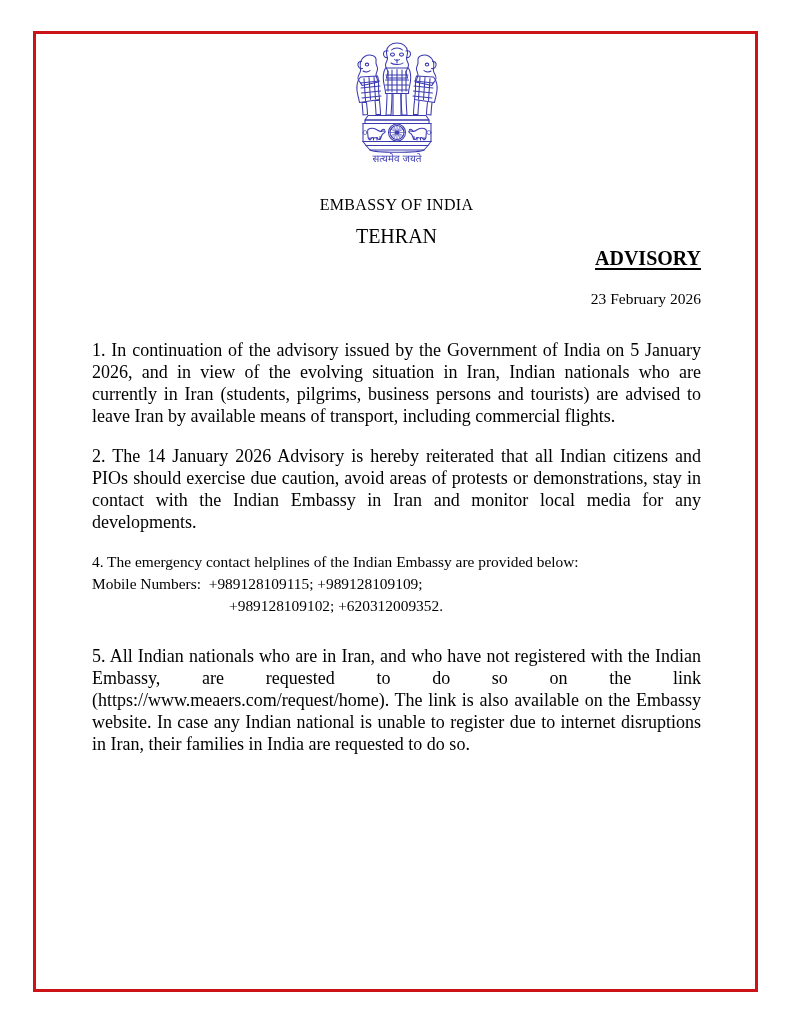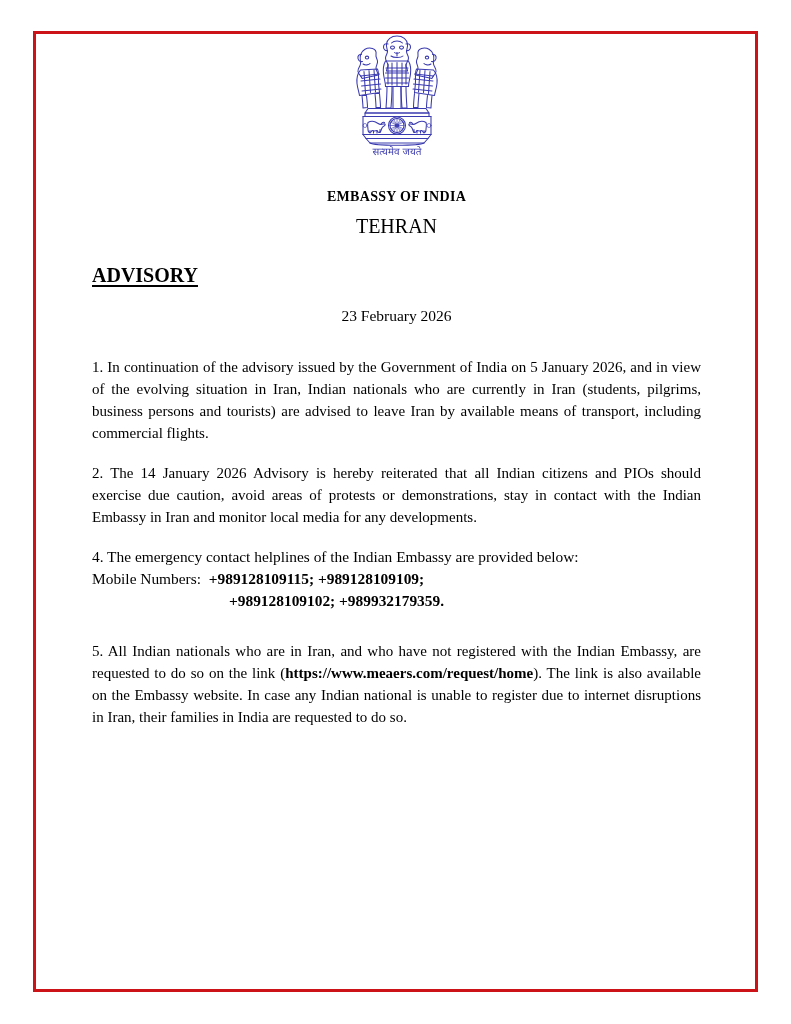--- a/index.html
+++ b/index.html
@@ -35,74 +35,74 @@
     left: 92px;
     top: 31px;
     width: 609px;
   }
 
   
   .emblem-wrap {
     width: 100%;
     display: flex;
     justify-content: center;
+    padding-top: 7px;
   }
   .emblem {
     width: 104px;
     height: 142px;
     display: block;
   }
 
   
   .org-title {
     text-align: center;
-    font-weight: bold;
-    font-size: 14px;
+    font-weight: normal;
+    font-size: 16px;
     letter-spacing: 0.3px;
     margin-top: 16px;
     line-height: 1.1;
   }
   .org-city {
     text-align: center;
     font-size: 20px;
     margin-top: 11px;
     line-height: 1.1;
   }
   .doc-title {
-    text-align: left;
+    text-align: right;
     font-weight: bold;
     font-size: 20px;
-    margin-top: 27px;
     line-height: 1.1;
   }
   .doc-title span {
     text-decoration: underline;
     text-underline-offset: 3px;
   }
   .doc-date {
-    text-align: center;
+    text-align: right;
     font-size: 15.5px;
     margin-top: 21px;
     line-height: 1.1;
   }
 
   
   .body-block {
     margin-top: 32px;
   }
   p.para {
     text-align: justify;
     text-justify: inter-word;
-    font-size: 15px;
+    font-size: 18px;
     line-height: 22px;
     margin: 0 0 18px 0;
   }
   p.para:last-child { margin-bottom: 8px; }
 
-  b, .bold { font-weight: bold; }
+  b, .bold { font-weight: normal; }
 
   
   .contact-line {
     font-size: 15.4px;
     line-height: 22px;
     white-space: nowrap;
   }
   .contact-line .label { display: inline-block; }
   .phone-indent { display: inline-block; width: 137px; }
 </style>
@@ -208,21 +208,21 @@
 
       <p class="para">2. The 14 January 2026 Advisory is hereby reiterated that all Indian citizens and PIOs should exercise due caution, avoid areas of protests or demonstrations, stay in contact with the Indian Embassy in Iran and monitor local media for any developments.</p>
 
 
       <div style="margin-bottom:28px;">
         <div class="contact-line">4. The emergency contact helplines of the Indian Embassy are provided below:</div>
         <div class="contact-line">
           <span class="label">Mobile Numbers:</span><span>&nbsp;&nbsp;</span><span class="bold">+989128109115; +989128109109;</span>
         </div>
         <div class="contact-line">
-          <span class="phone-indent"></span><span class="bold">+989128109102; +989932179359.</span>
+          <span class="phone-indent"></span><span class="bold">+989128109102; +620312009352.</span>
         </div>
       </div>
 
       <p class="para"><span>5. All Indian nationals who are in Iran, and who have not registered with the Indian Embassy, are requested to do so on the link (</span><span class="bold">https://www.meaers.com/request/home</span><span>). The link is also available on the Embassy website. In case any Indian national is unable to register due to internet disruptions in Iran, their families in India are requested to do so.</span></p>
 
     </div>
   </div>
 </div>
 
 </body></html>

